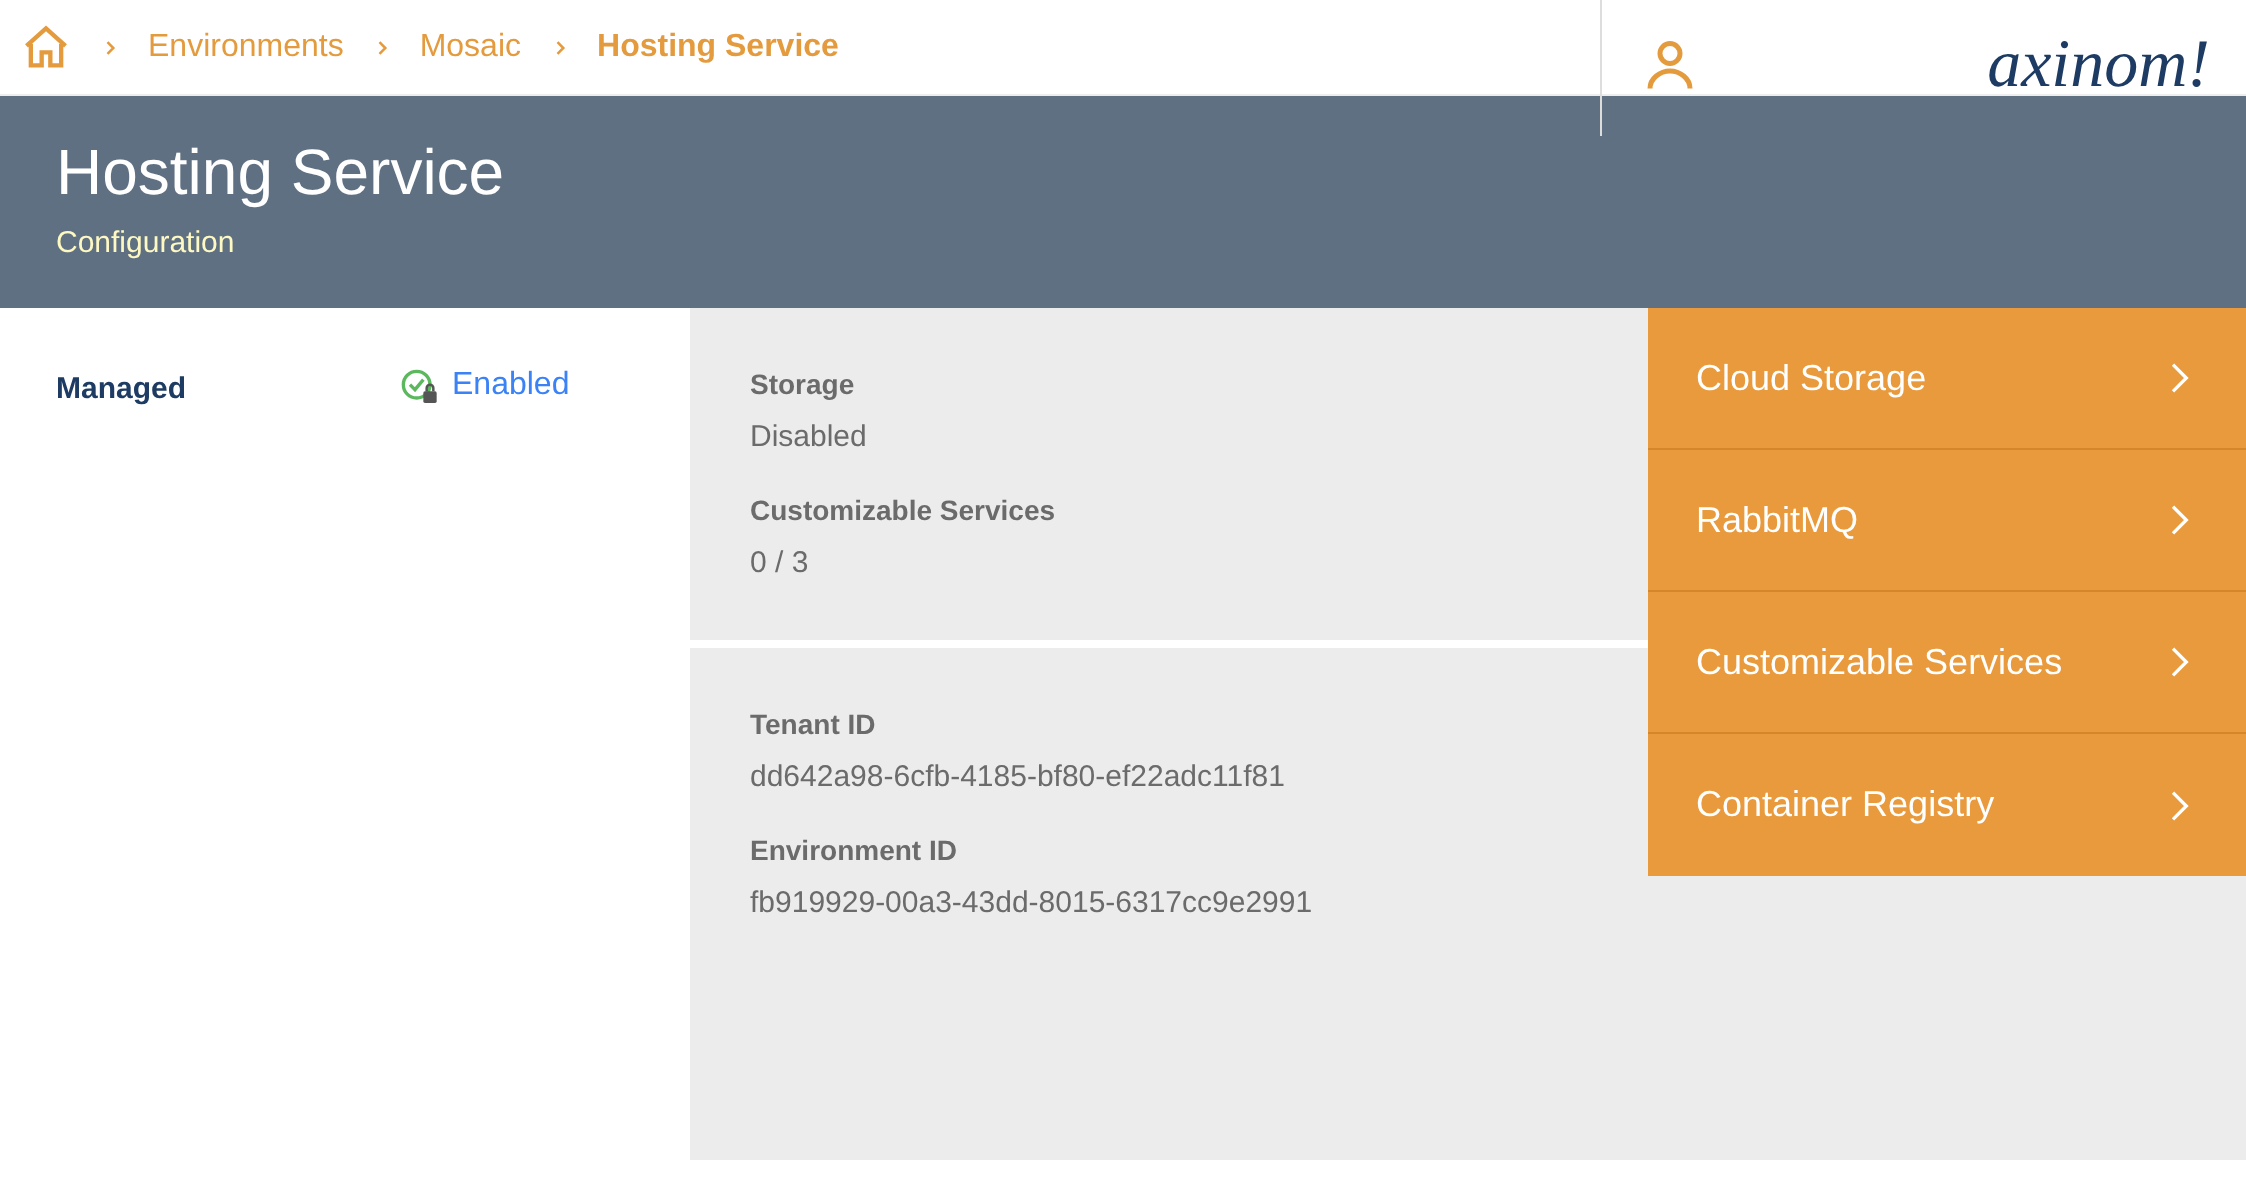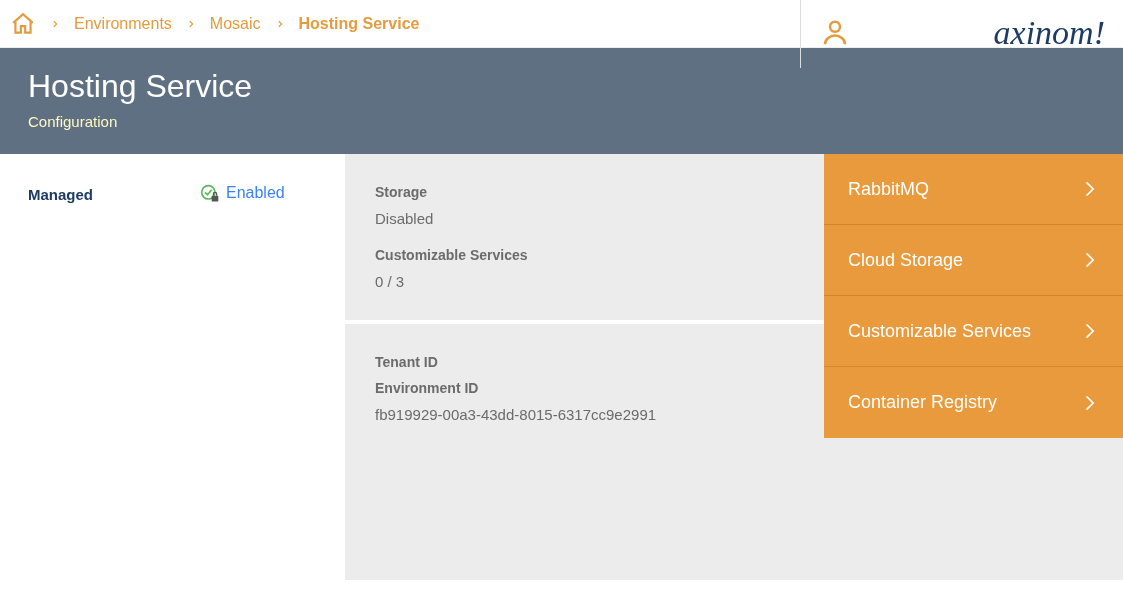--- a/index.html
+++ b/index.html
@@ -220,43 +220,44 @@
 
   <div class="middle">
     <div class="panel">
       <div class="k">Storage</div>
       <div class="v">Disabled</div>
       <div class="k">Customizable Services</div>
       <div class="v">0 / 3</div>
     </div>
     <div class="panel">
       <div class="k">Tenant ID</div>
+      <div class="v">dd642a98-6cfb-4185-bf80-ef22adc11f81</div>
       <div class="k">Environment ID</div>
       <div class="v">fb919929-00a3-43dd-8015-6317cc9e2991</div>
     </div>
   </div>
 
   <div class="right">
     <div class="nav-item">
+      <span class="nav-label">Cloud Storage</span>
+      <span class="nav-chevron">
+        <svg width="20" height="24" viewBox="0 0 24 24" fill="none" stroke="#fff" stroke-width="2">
+            <path d="M9 4l8 8-8 8"></path>
+          </svg>
+      </span>
+    </div>
+    <div class="nav-item">
       <span class="nav-label">RabbitMQ</span>
       <span class="nav-chevron">
         <svg width="20" height="24" viewBox="0 0 24 24" fill="none" stroke="#fff" stroke-width="2">
             <path d="M9 4l8 8-8 8"></path>
           </svg>
       </span>
     </div>
     <div class="nav-item">
-      <span class="nav-label">Cloud Storage</span>
-      <span class="nav-chevron">
-        <svg width="20" height="24" viewBox="0 0 24 24" fill="none" stroke="#fff" stroke-width="2">
-            <path d="M9 4l8 8-8 8"></path>
-          </svg>
-      </span>
-    </div>
-    <div class="nav-item">
       <span class="nav-label">Customizable Services</span>
       <span class="nav-chevron">
         <svg width="20" height="24" viewBox="0 0 24 24" fill="none" stroke="#fff" stroke-width="2">
             <path d="M9 4l8 8-8 8"></path>
           </svg>
       </span>
     </div>
     <div class="nav-item">
       <span class="nav-label">Container Registry</span>
       <span class="nav-chevron">

